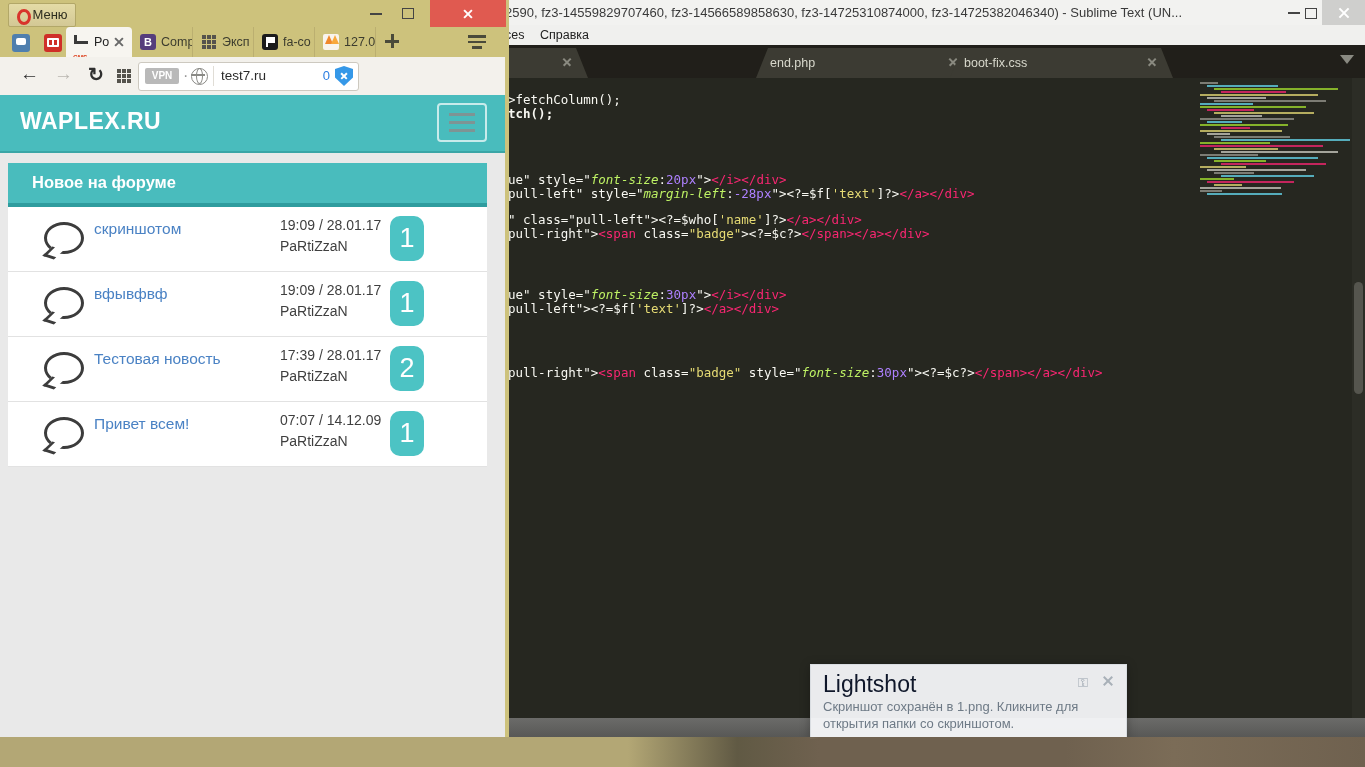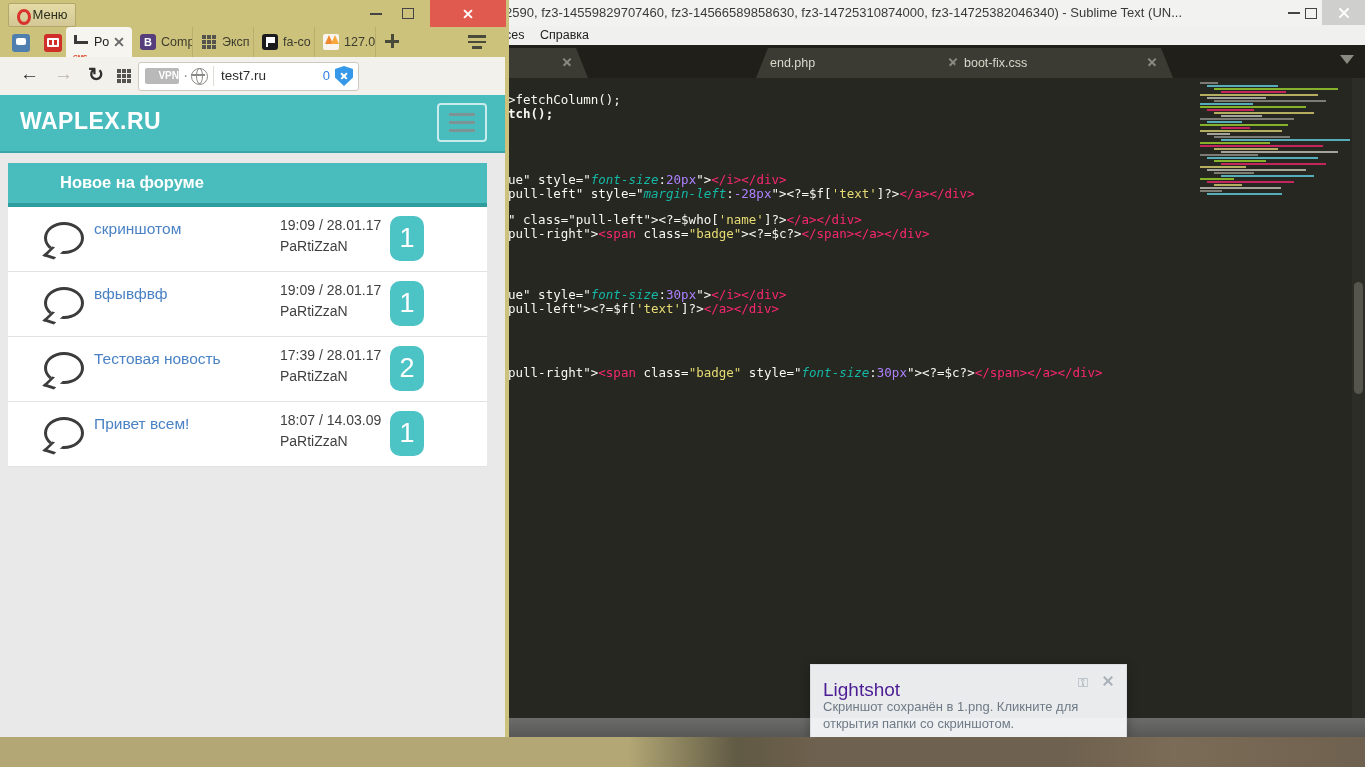--- a/index.html
+++ b/index.html
@@ -20,21 +20,21 @@
   .sub-menu{left:0;top:25px;width:1365px;height:20px;background:#f0f0ee;color:#222;font-size:12.5px;line-height:20px;}
   .sub-tabbar{left:0;top:45px;width:1365px;height:33px;background:#211f1a;}
   .sub-tab{position:absolute;top:3px;height:30px;background:#3c3b33;color:#d8d8cc;font-size:12.5px;
            line-height:30px;padding:0 14px;clip-path:polygon(12px 0,calc(100% - 12px) 0,100% 100%,0 100%);}
   .sub-tab .cx{position:absolute;right:16px;top:9px;width:10px;height:10px;}
   .sub-tab .cx .xbar{background:#8a8a80;width:10px;height:1.5px;}
   .sub-code{left:0;top:78px;width:1365px;height:640px;background:#262720;
             font-family:"DejaVu Sans Mono",monospace;font-size:12.5px;}
   .cl{position:absolute;left:508px;white-space:pre;height:14px;line-height:14px;}
   .tok-w{color:#f8f8f2}.tok-s{color:#e6db74}.tok-p{color:#f92672}
-  .tok-b{color:#14b8a6;font-style:italic}.tok-n{color:#ae81ff}
+  .tok-b{color:#bef264;font-style:italic}.tok-n{color:#ae81ff}
   .minimap{left:1200px;top:82px;width:152px;height:118px;overflow:hidden;}
   .minimap div{height:2px;margin-bottom:1px;opacity:.75;}
   .sub-scrolltrack{left:1352px;top:78px;width:13px;height:640px;background:#2c2d26;}
   .sub-thumb{left:1354px;top:282px;width:9px;height:112px;background:#55554e;border-radius:5px;}
   .sub-status{left:0;top:718px;width:1365px;height:19px;background:linear-gradient(#6b6b69,#585856);}
   .tri-down{width:0;height:0;border-left:7px solid transparent;border-right:7px solid transparent;border-top:9px solid #8a8a82;}
 
   
   .photo{left:772px;top:393px;width:593px;height:344px;overflow:hidden;
          background:linear-gradient(#f3f6f9,#e7ebef);}
@@ -56,21 +56,21 @@
     border-top:none;border-radius:0 0 22px 22px;}
   .gear{position:absolute;left:96px;top:196px;width:74px;height:76px;border-radius:50%;
     background:#1e1e1e;box-shadow:inset 0 0 0 6px #2a2a2a;}
   .gear::after{content:'';position:absolute;left:26px;top:27px;width:22px;height:22px;border-radius:50%;background:#0c0c0c;}
   .pedestal{position:absolute;left:30px;top:300px;width:340px;height:20px;background:#b3b7ba;}
   .ground{position:absolute;left:0;top:318px;width:593px;height:26px;background:#37332e;border-top:2px solid #55504a;}
 
   
   .lightshot{left:810px;top:664px;width:315px;height:73px;background:rgba(250,251,253,.93);
     border:1px solid #d9dde1;box-shadow:0 2px 10px rgba(0,0,0,.28);}
-  .ls-title{position:absolute;left:12px;top:6px;font-size:19px;color:#4c1d95;margin-top:8px;}
+  .ls-title{position:absolute;left:12px;top:6px;font-size:23px;color:#0f172a;}
   .ls-msg{position:absolute;left:12px;top:33px;width:290px;font-size:13px;line-height:17px;color:#6e7a86;}
   .ls-wrench{position:absolute;right:34px;top:10px;width:14px;height:14px;color:#9aa4ae;font-size:13px;}
   .ls-x{position:absolute;right:12px;top:10px;width:12px;height:12px;}
   .ls-x .xbar{background:#a8b0b8;width:12px;}
 
   
   .opera{left:0;top:0;width:509px;height:737px;background:#cdc27c;}
   .menu-btn{position:absolute;left:8px;top:3px;width:68px;height:24px;border:1px solid #b2a768;border-radius:2px;
     background:linear-gradient(#e4dba6,#d3c895);font-size:13px;color:#2e2e20;line-height:22px;text-align:center;padding-left:16px;box-sizing:border-box;}
   .o-ring{position:absolute;left:8px;top:5px;width:8px;height:10px;border:3px solid #d8342c;border-radius:50%;}
@@ -81,21 +81,21 @@
   .pin-tab{position:absolute;top:29px;width:30px;height:28px;}
   .pin-ic{position:absolute;left:6px;top:5px;width:18px;height:18px;border-radius:3px;}
   .otab{position:absolute;top:27px;height:30px;font-size:12.5px;color:#3c3c2e;line-height:30px;
     border-right:1px solid #bbaf70;padding-left:28px;box-sizing:border-box;overflow:hidden;white-space:nowrap;}
   .otab.active{background:#f7f5f0;border-radius:4px 4px 0 0;border-right:none;color:#222;}
   .fav{position:absolute;left:7px;top:7px;width:16px;height:16px;}
   .op-toolbar{position:absolute;left:0;top:57px;width:505px;height:38px;background:#f3f1ec;border-bottom:1px solid #dcd8d0;}
   .nav{position:absolute;top:6px;font-size:19px;font-weight:bold;color:#2f2f2f;}
   .addr{position:absolute;left:138px;top:5px;width:219px;height:27px;background:#fff;border:1px solid #cdc9c0;border-radius:3px;}
   .vpn{position:absolute;left:6px;top:5px;width:34px;height:16px;background:#b9b9b9;border-radius:2px;
-    color:#fff;font-size:10px;font-weight:bold;text-align:right;line-height:16px;}
+    color:#fff;font-size:10px;font-weight:bold;text-align:center;line-height:16px;}
   .globe{position:absolute;left:52px;top:5px;width:15px;height:15px;border:1.5px solid #8a8a86;border-radius:50%;}
   .globe::before{content:'';position:absolute;left:-1px;top:5px;width:14px;height:2px;background:#8a8a86;}
   .globe::after{content:'';position:absolute;left:4px;top:-1px;width:5px;height:14px;border:1.5px solid #8a8a86;border-radius:50%;}
   .addr-sep{position:absolute;left:74px;top:3px;width:1px;height:20px;background:#e0ddd6;}
   .url{position:absolute;left:82px;top:5px;font-size:13.5px;color:#2a2a2a;}
   .blk-count{position:absolute;right:28px;top:5px;font-size:13px;color:#2a7de1;}
   .shield{position:absolute;right:5px;top:3px;width:18px;height:20px;background:#3598e8;
     clip-path:polygon(50% 0,100% 15%,100% 58%,50% 100%,0 58%,0 15%);}
   .shield .xbar{background:#fff;width:8px;height:1.8px;}
   .heart{position:absolute;left:364px;top:62px;font-size:19px;color:#4a4a48;}
@@ -110,21 +110,21 @@
   .ava .body{position:absolute;left:2px;top:12px;width:20px;height:11px;border-radius:10px 10px 0 0;background:#4a4a48;}
   .ava .dot{position:absolute;right:-3px;top:-3px;width:11px;height:11px;border-radius:50%;background:#2aa0f0;border:2px solid #f3f1ec;}
   .grid9{position:absolute;width:4px;height:4px;background:#55534d;
     box-shadow:5px 0 #55534d,10px 0 #55534d,0 5px #55534d,5px 5px #55534d,10px 5px #55534d,0 10px #55534d,5px 10px #55534d,10px 10px #55534d;}
   .page{position:absolute;left:0;top:95px;width:505px;height:642px;background:#e9e9e9;}
   .site-header{position:absolute;left:0;top:0;width:505px;height:56px;background:#49bcbd;border-bottom:2px solid #3aa5a6;}
   .site-title{position:absolute;left:20px;top:13px;color:#fff;font-size:23px;font-weight:bold;letter-spacing:.5px;}
   .burger{position:absolute;left:437px;top:8px;width:50px;height:39px;border:2px solid rgba(255,255,255,.7);border-radius:4px;box-sizing:border-box;}
   .burger i{position:absolute;left:10px;width:26px;height:3px;background:#7e9494;}
   .panel{position:absolute;left:8px;top:68px;width:479px;background:#fff;}
-  .panel-head{height:40px;background:#49bcbd;border-bottom:4px solid #2f9c9e;padding-left:28px;}
+  .panel-head{height:40px;background:#49bcbd;border-bottom:4px solid #2f9c9e;}
   .panel-head span{display:inline-block;margin:10px 0 0 24px;color:#fff;font-size:16.5px;font-weight:bold;}
   .frow{position:relative;height:64px;border-bottom:1px solid #e2e2e2;background:#fff;}
   .bubble{position:absolute;left:36px;top:15px;width:34px;height:26px;border:3px solid #3c3c3c;border-radius:50%;background:#fff;}
   .bubble::after{content:'';position:absolute;left:0px;bottom:-8px;width:9px;height:9px;background:#fff;
     border-left:3px solid #3c3c3c;border-bottom:3px solid #3c3c3c;transform:rotate(18deg) skewX(-28deg);}
   .ftitle{position:absolute;left:86px;top:13px;font-size:15.5px;color:#4a82c4;}
   .fdt{position:absolute;left:272px;top:10px;font-size:14px;color:#3f3f3f;}
   .fau{position:absolute;left:272px;top:31px;font-size:14px;color:#3f3f3f;}
   .fbadge{position:absolute;left:382px;top:9px;width:34px;height:45px;background:#4cc3c4;border-radius:10px;
     color:#fff;font-size:27px;text-align:center;line-height:45px;}
@@ -382,21 +382,21 @@
         <div class="frow">
           <span class="bubble"></span>
           <a class="ftitle">Тестовая новость</a>
           <span class="fdt">17:39 / 28.01.17</span>
           <span class="fau">PaRtiZzaN</span>
           <span class="fbadge">2</span>
         </div>
         <div class="frow">
           <span class="bubble"></span>
           <a class="ftitle">Привет всем!</a>
-          <span class="fdt">18:07 / 14.03.09</span>
+          <span class="fdt">07:07 / 14.12.09</span>
           <span class="fau">PaRtiZzaN</span>
           <span class="fbadge">1</span>
         </div>
       </div>
     </div>
   </div>
 
   <div class="abs taskbar">
     
     

